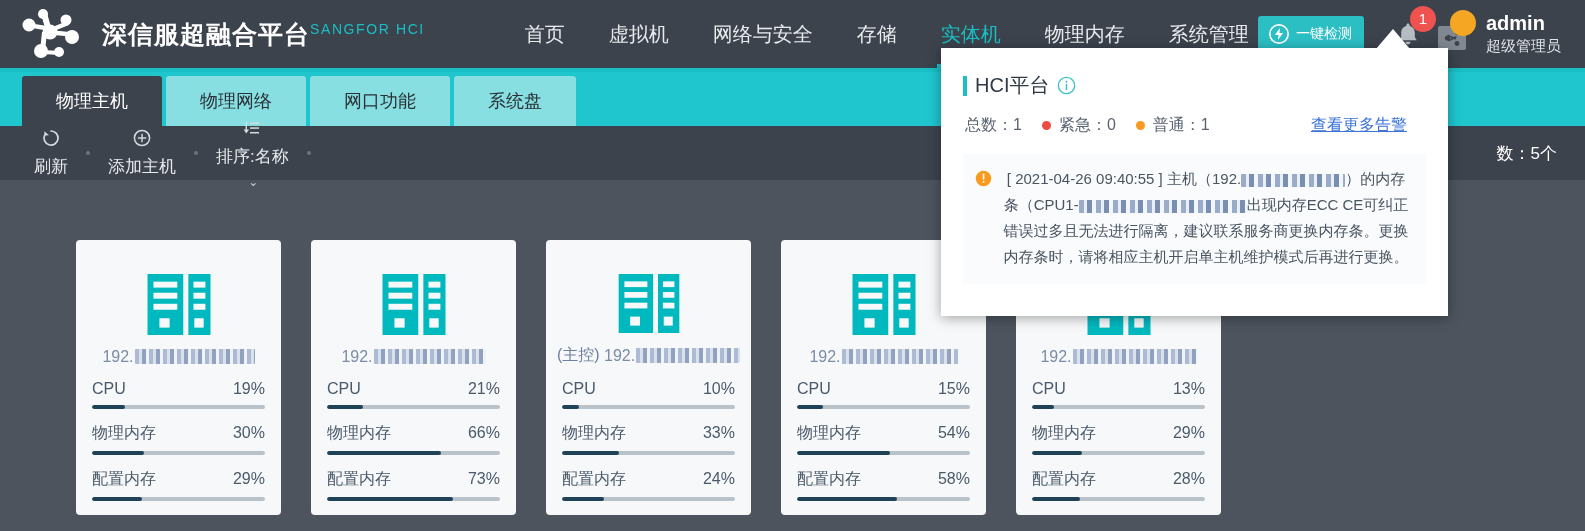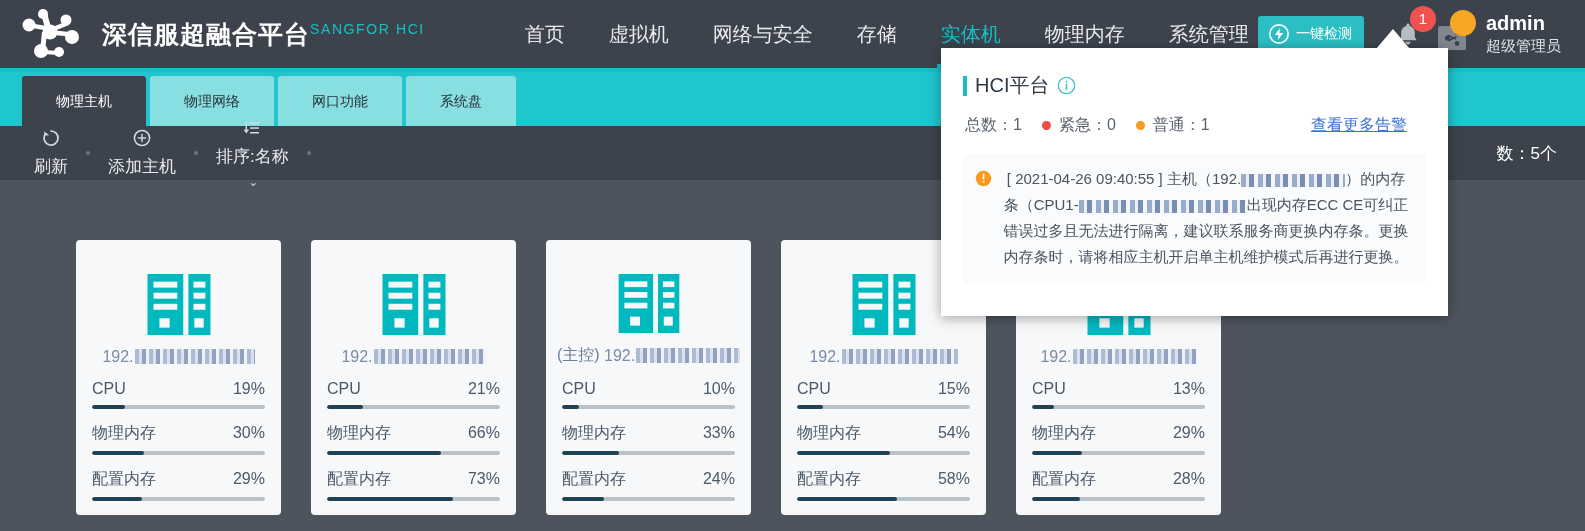--- a/index.html
+++ b/index.html
@@ -78,21 +78,21 @@
   .admin-role { color: #dfe2e6; font-size: 15px; line-height: 22px; }
 
   
   .tabbar {
     position: absolute; left: 0; top: 72px; width: 1585px; height: 54px;
     background: #1fc6ce;
     display: flex; align-items: flex-end;
   }
   .tab {
     height: 50px; line-height: 50px;
-    padding: 0 34px; font-size: 14px;
+    padding: 0 34px; font-size: 18px;
     background: #87dfe1; color: #2b3138;
     cursor: pointer; margin-right: 4px;
     border-top-left-radius: 3px; border-top-right-radius: 3px;
     white-space: nowrap;
   }
   .tab:first-child { margin-left: 22px; }
   .tab.active { background: #3c434d; color: #ffffff; }
 
   
   .toolbar {

